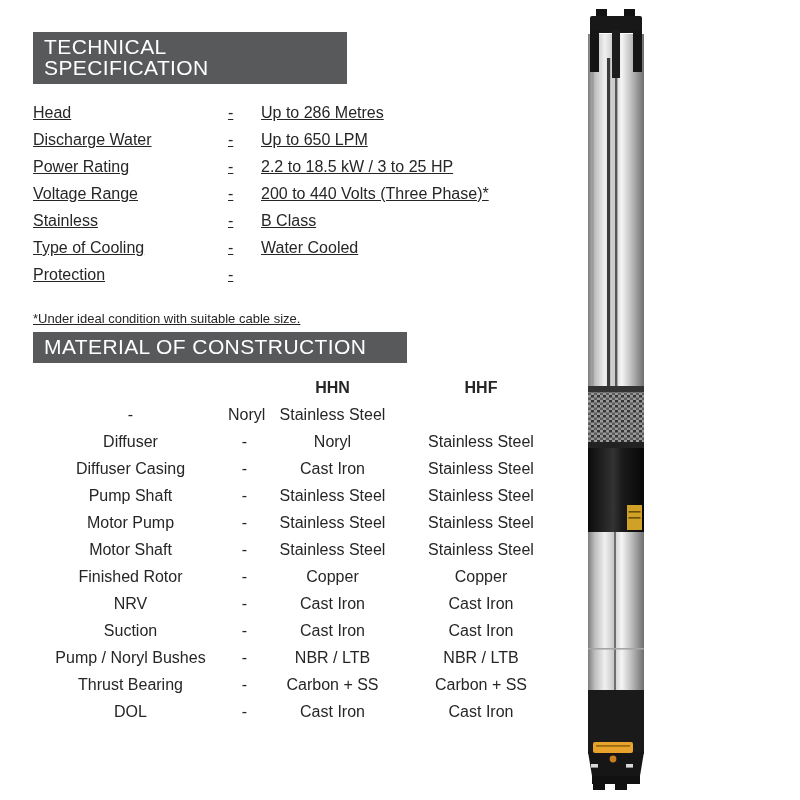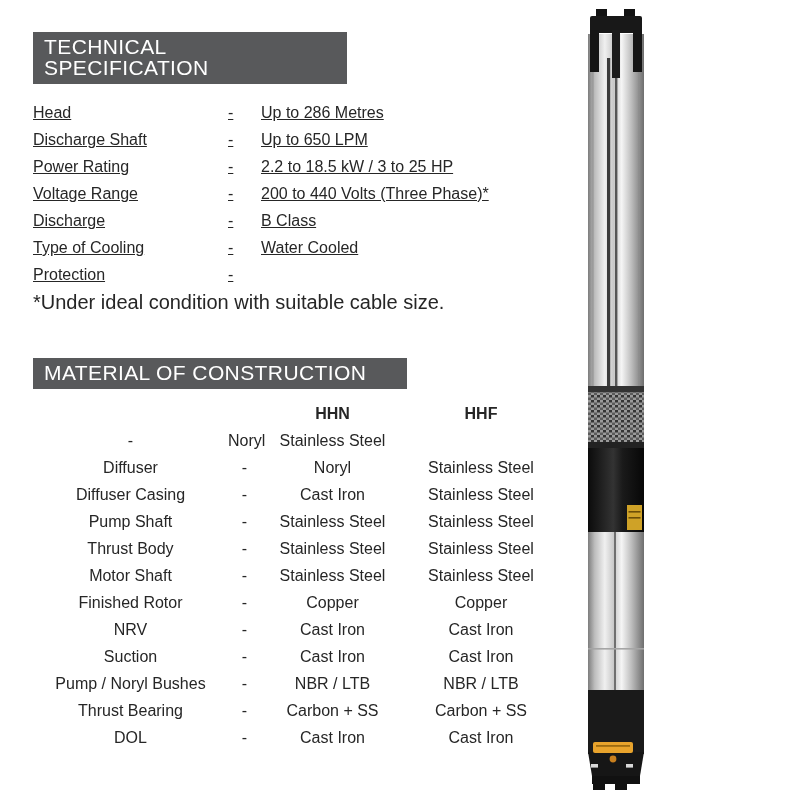--- a/index.html
+++ b/index.html
@@ -9,22 +9,22 @@
   }
   .left-col{position:absolute;left:33px;top:32px;width:525px;}
   .section-bar{
     background:#58595b;color:#ffffff;font-size:21px;letter-spacing:.4px;
     padding:4px 11px 6px 11px;box-sizing:border-box;line-height:21px;
   }
   .section-bar.tech{width:314px;}
   .section-bar.mat{width:374px;}
   .spec-table{margin-top:15px;font-size:16px;text-decoration:underline;}
   .spec-row{display:grid;grid-template-columns:195px 33px auto;line-height:27px;}
-  .note{font-size:20px;line-height:27px;margin-top:1px;}
-  .mat-section{margin-top:42px;}
+  .note{font-size:13px;line-height:27px;margin-top:17px;text-decoration:underline;}
+  .mat-section{}
   .mat-table{margin-top:11px;font-size:16px;text-align:center;}
   .mat-header{display:grid;grid-template-columns:195px 33px 143px auto;line-height:27px;font-weight:bold;}
   .mat-row{display:grid;grid-template-columns:195px 33px 143px auto;line-height:27px;}
   .photo{position:absolute;left:555px;top:0;width:245px;height:800px;}
 </style>
 </head>
 <body>
 
 <div class="page">
 
@@ -32,36 +32,36 @@
 
     <div class="section-bar tech">TECHNICAL SPECIFICATION</div>
 
     <div class="spec-table">
       <div class="spec-row">
         <span>Head</span>
         <span>-</span>
         <span>Up to 286 Metres</span>
       </div>
       <div class="spec-row">
-        <span>Discharge Shaft</span>
+        <span>Discharge Water</span>
         <span>-</span>
         <span>Up to 650 LPM</span>
       </div>
       <div class="spec-row">
         <span>Power Rating</span>
         <span>-</span>
         <span>2.2 to 18.5 kW / 3 to 25 HP</span>
       </div>
       <div class="spec-row">
         <span>Voltage Range</span>
         <span>-</span>
         <span>200 to 440 Volts (Three Phase)*</span>
       </div>
       <div class="spec-row">
-        <span>Discharge</span>
+        <span>Stainless</span>
         <span>-</span>
         <span>B Class</span>
       </div>
       <div class="spec-row">
         <span>Type of Cooling</span>
         <span>-</span>
         <span>Water Cooled</span>
       </div>
       <div class="spec-row">
         <span>Protection</span>
@@ -98,21 +98,21 @@
           <span>Cast Iron</span>
           <span>Stainless Steel</span>
         </div>
         <div class="mat-row">
           <span>Pump Shaft</span>
           <span>-</span>
           <span>Stainless Steel</span>
           <span>Stainless Steel</span>
         </div>
         <div class="mat-row">
-          <span>Thrust Body</span>
+          <span>Motor Pump</span>
           <span>-</span>
           <span>Stainless Steel</span>
           <span>Stainless Steel</span>
         </div>
         <div class="mat-row">
           <span>Motor Shaft</span>
           <span>-</span>
           <span>Stainless Steel</span>
           <span>Stainless Steel</span>
         </div>

